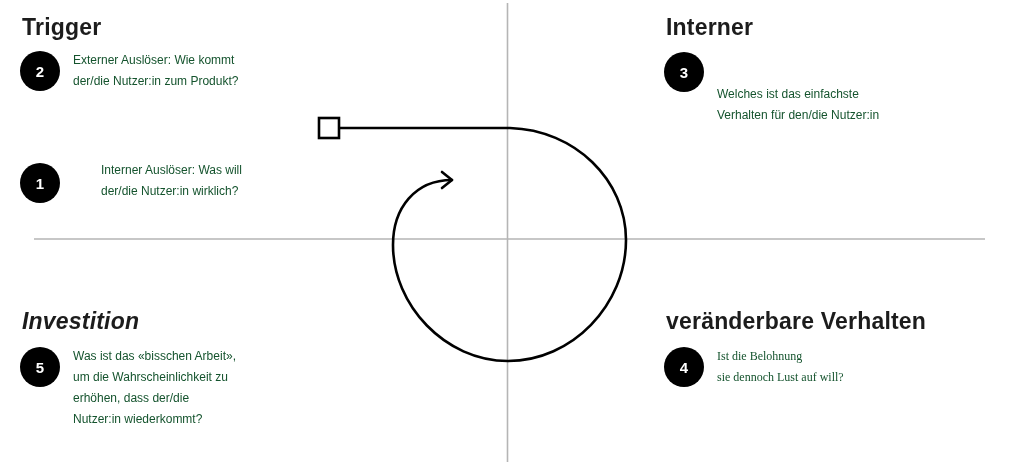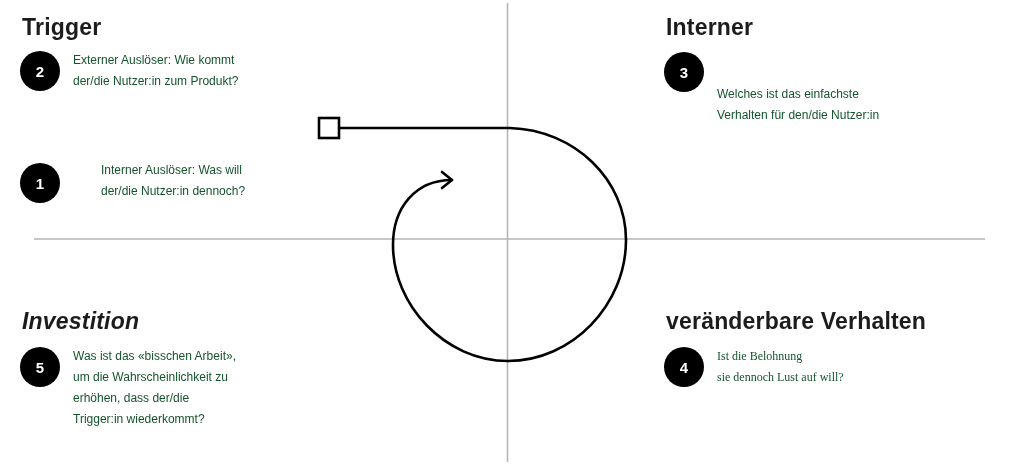--- a/index.html
+++ b/index.html
@@ -35,39 +35,39 @@
 
   <div class="badge" style="left:20px;top:51px;">2</div>
   <div class="text" style="left:73px;top:50px;">
     <div>Externer Auslöser: Wie kommt</div>
     <div>der/die Nutzer:in zum Produkt?</div>
   </div>
 
   <div class="badge" style="left:20px;top:163px;">1</div>
   <div class="text" style="left:73px;top:160px;margin-left:28px;">
     <div>Interner Auslöser: Was will</div>
-    <div>der/die Nutzer:in dennoch?</div>
+    <div>der/die Nutzer:in wirklich?</div>
   </div>
 
   <div class="heading" style="left:666px;top:14px;">Interner</div>
 
   <div class="badge" style="left:664px;top:52px;">3</div>
   <div class="text" style="left:717px;top:52px;margin-top:32px;">
     <div>Welches ist das einfachste</div>
     <div>Verhalten für den/die Nutzer:in</div>
   </div>
 
   <div class="heading" style="left:22px;top:308px;font-style:italic;">Investition</div>
 
   <div class="badge" style="left:20px;top:347px;">5</div>
   <div class="text" style="left:73px;top:346px;">
     <div>Was ist das «bisschen Arbeit»,</div>
     <div>um die Wahrscheinlichkeit zu</div>
     <div>erhöhen, dass der/die</div>
-    <div>Trigger:in wiederkommt?</div>
+    <div>Nutzer:in wiederkommt?</div>
   </div>
 
   <div class="heading" style="left:666px;top:308px;">veränderbare Verhalten</div>
 
   <div class="badge" style="left:664px;top:347px;">4</div>
   <div class="text" style="left:717px;top:346px;font-family:Liberation Serif, serif;">
     <div>Ist die Belohnung</div>
     <div>sie dennoch Lust auf will?</div>
   </div>
 

